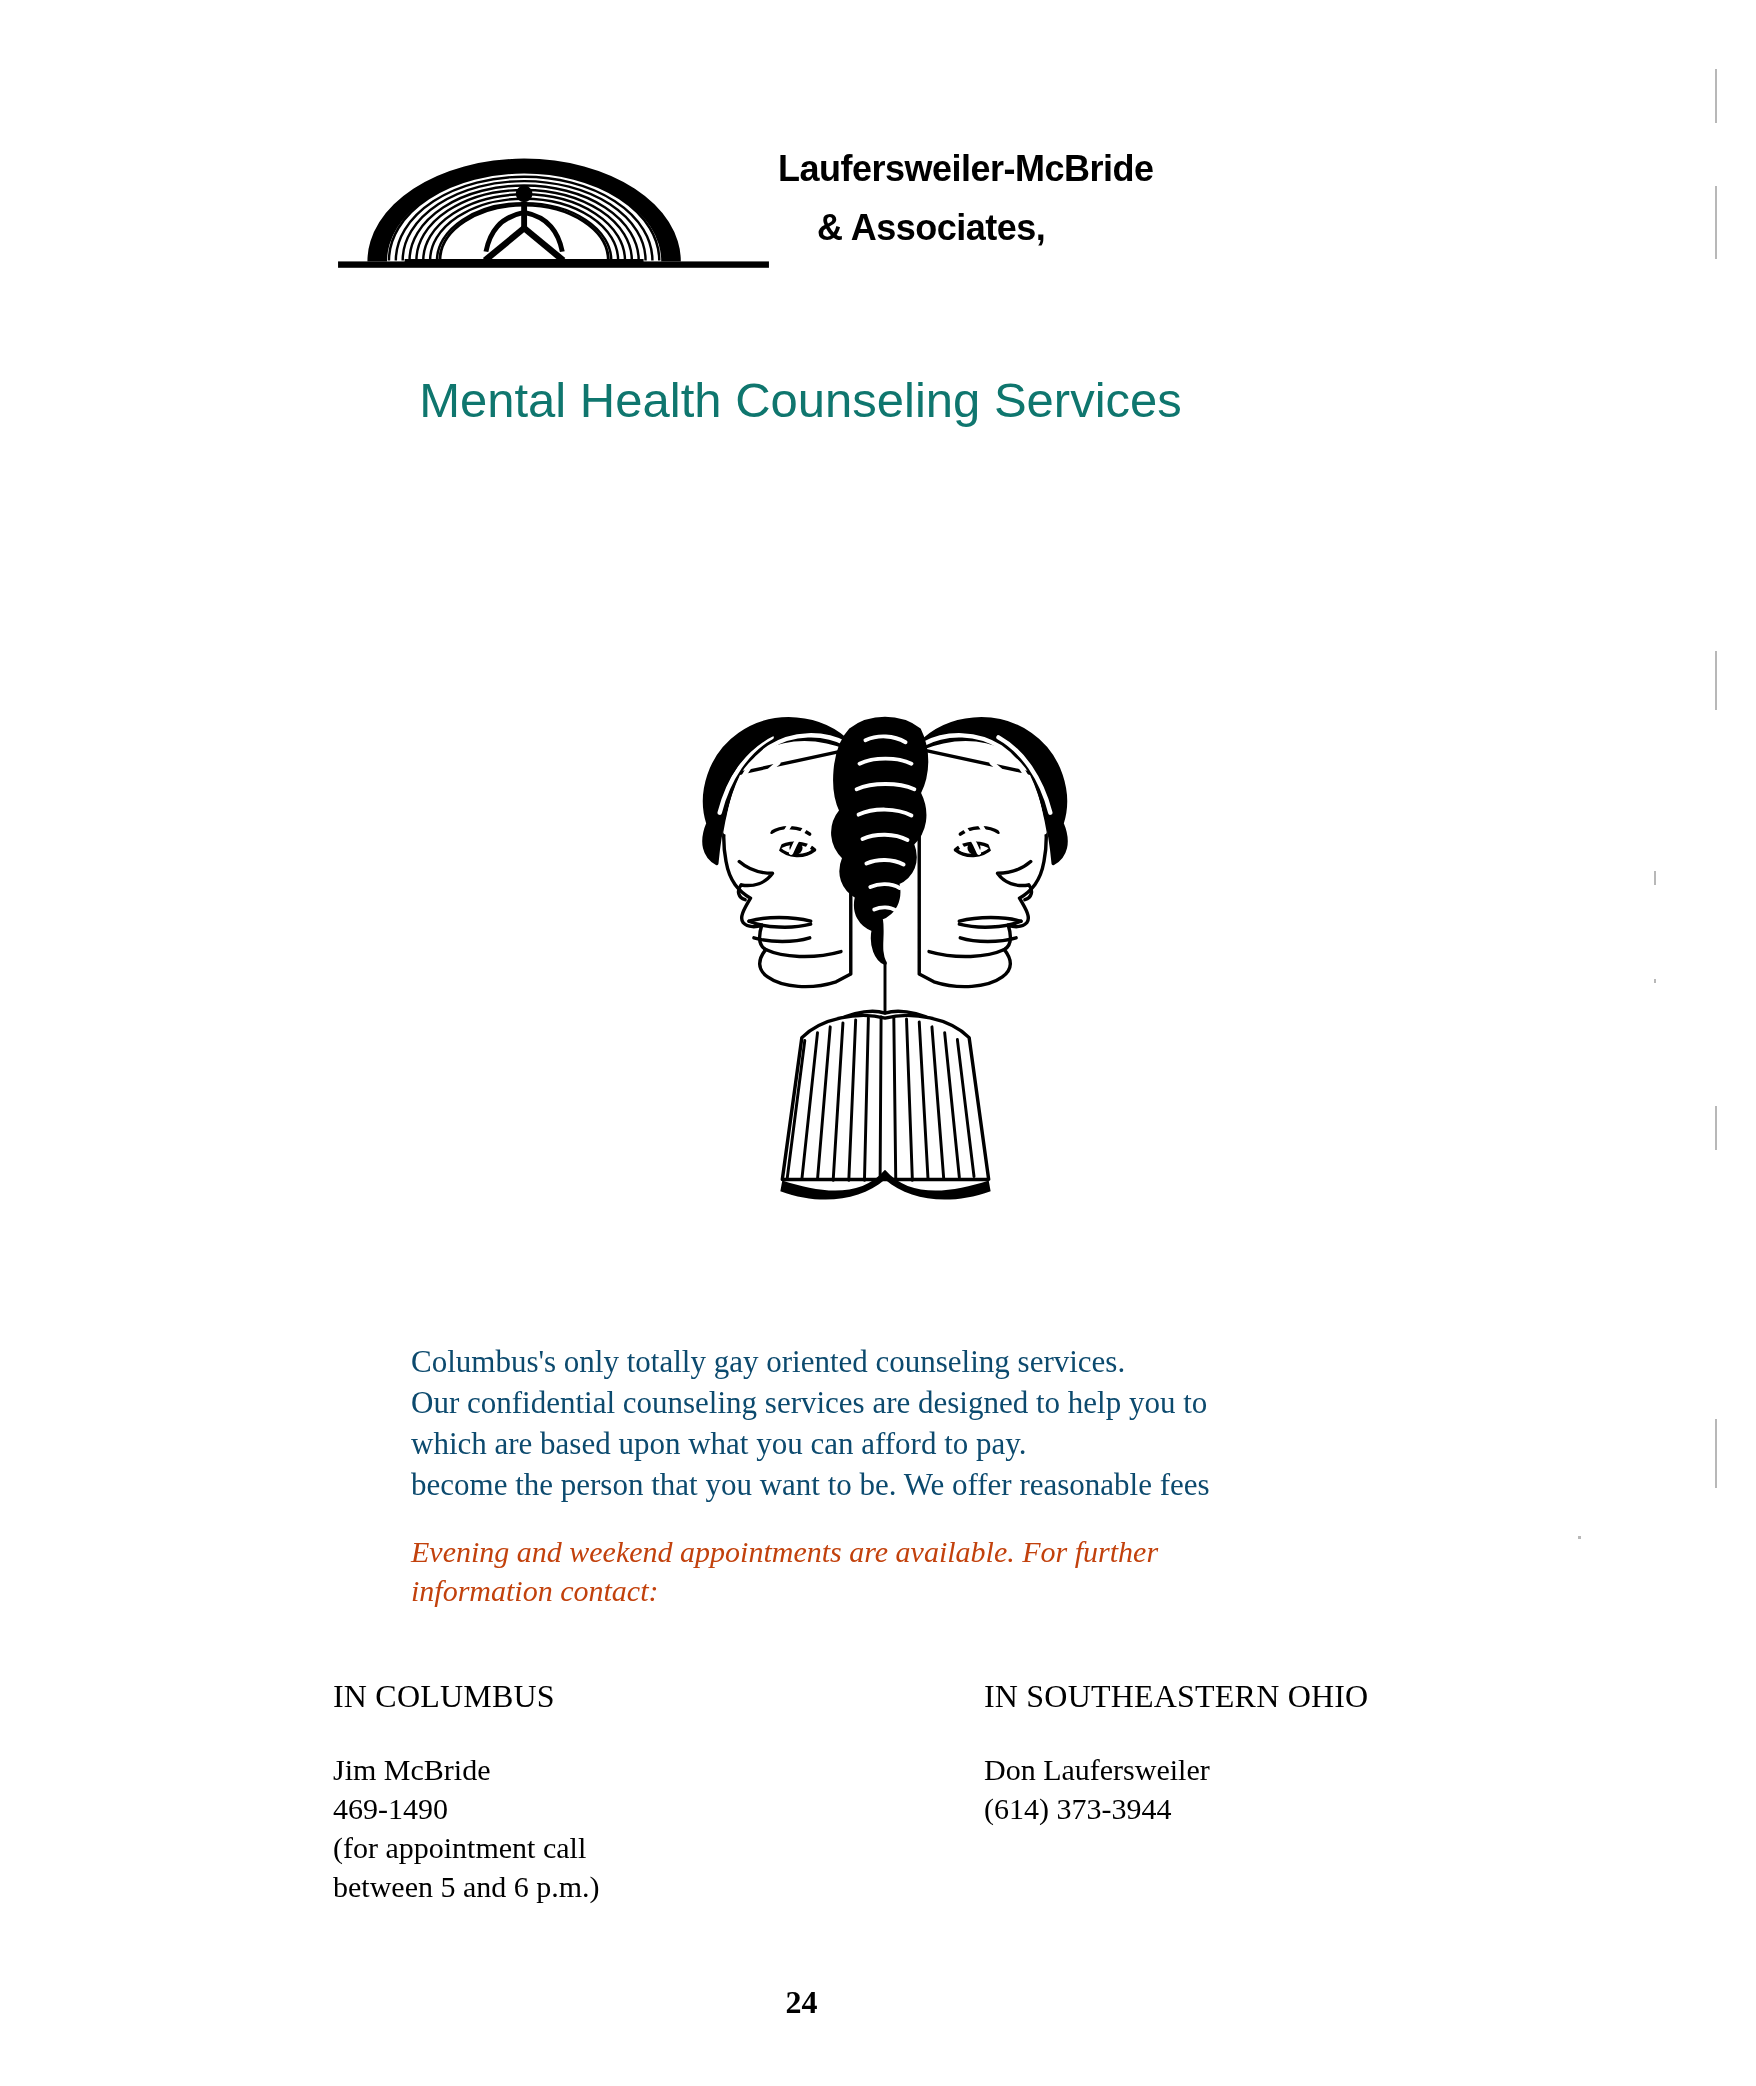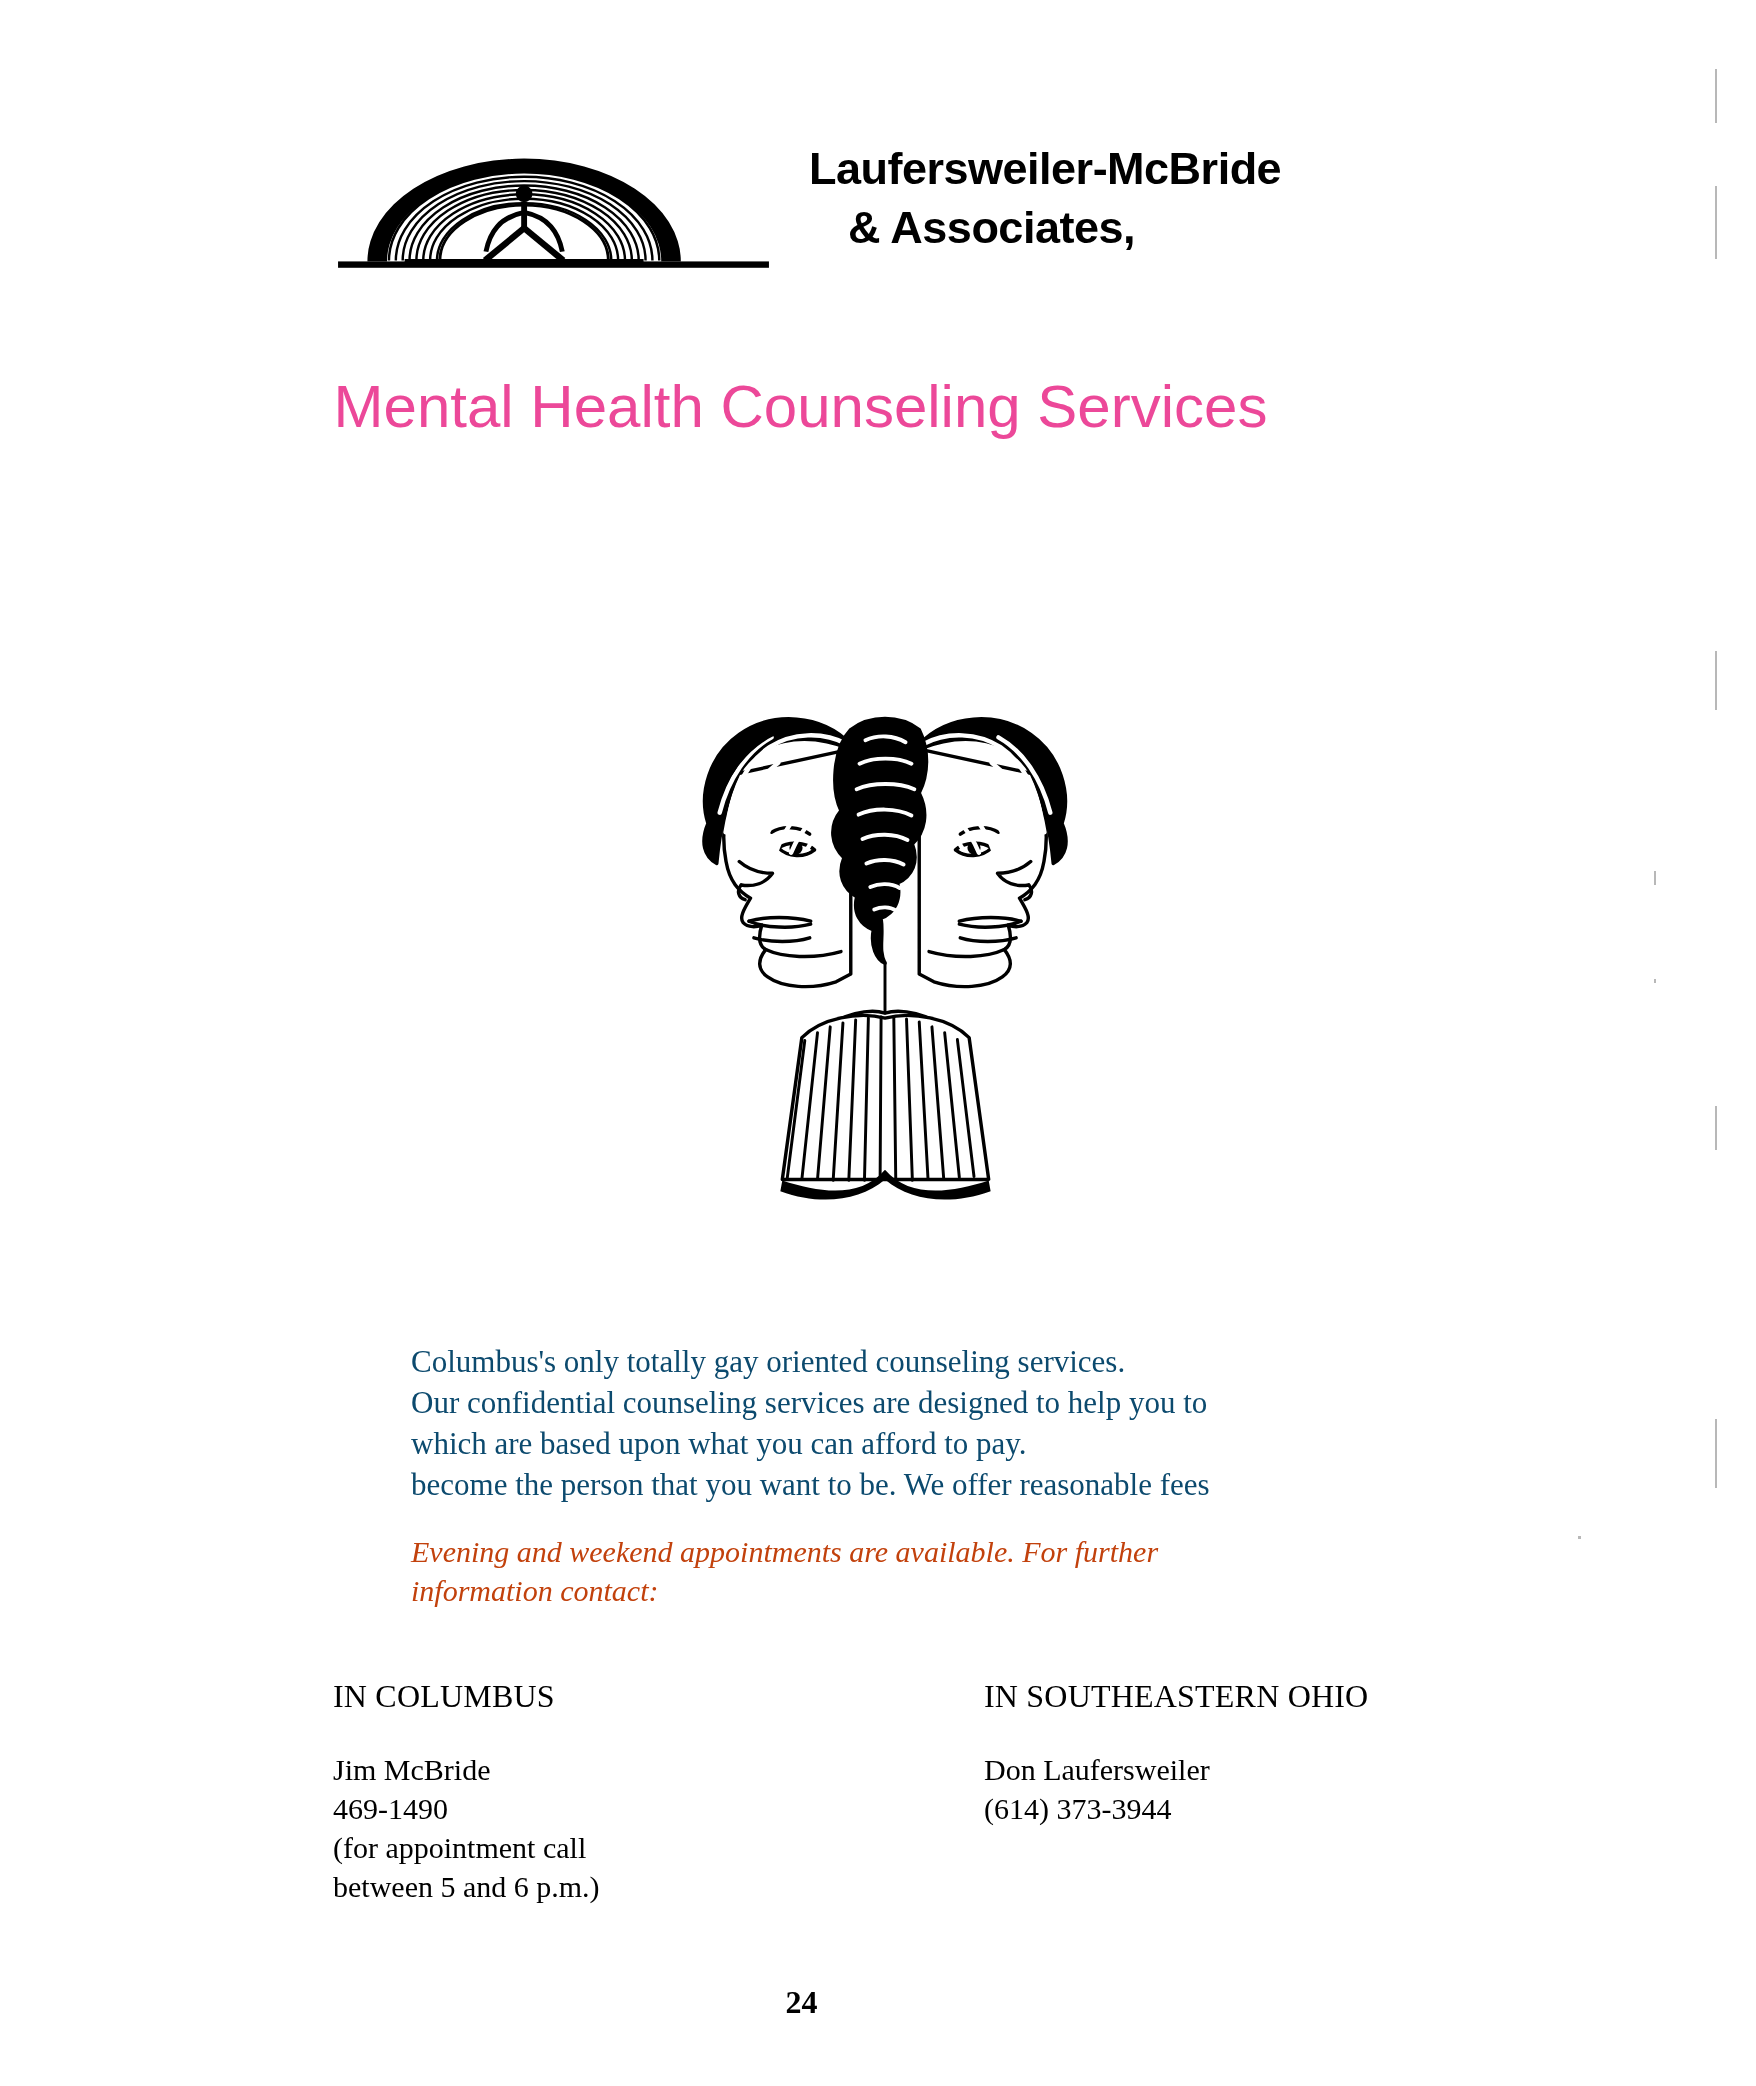--- a/index.html
+++ b/index.html
@@ -39,42 +39,41 @@
     width: 431px;
     height: 142px;
   }
   .company-name {
     position: absolute;
     left: 440px;
     top: 0px;
     width: 734px;
     font-family: "Liberation Sans", sans-serif;
     font-weight: bold;
-    font-size: 45px;
+    font-size: 36px;
     line-height: 59px;
     letter-spacing: -0.5px;
     color: #000;
-    margin-left: 31px;
   }
   .company-name .line2 {
     display: block;
     padding-left: 39px;
   }
 
   
   .tagline {
     position: absolute;
     left: 0;
     top: 372px;
     width: 1601px;
     text-align: center;
     font-family: "Liberation Sans", sans-serif;
-    font-size: 60px;
+    font-size: 49px;
     letter-spacing: 0px;
-    color: #ec4899;
+    color: #0f766e;
   }
 
   
   .illustration {
     position: absolute;
     left: 528px;
     top: 519px;
     width: 714px;
     height: 734px;
   }

